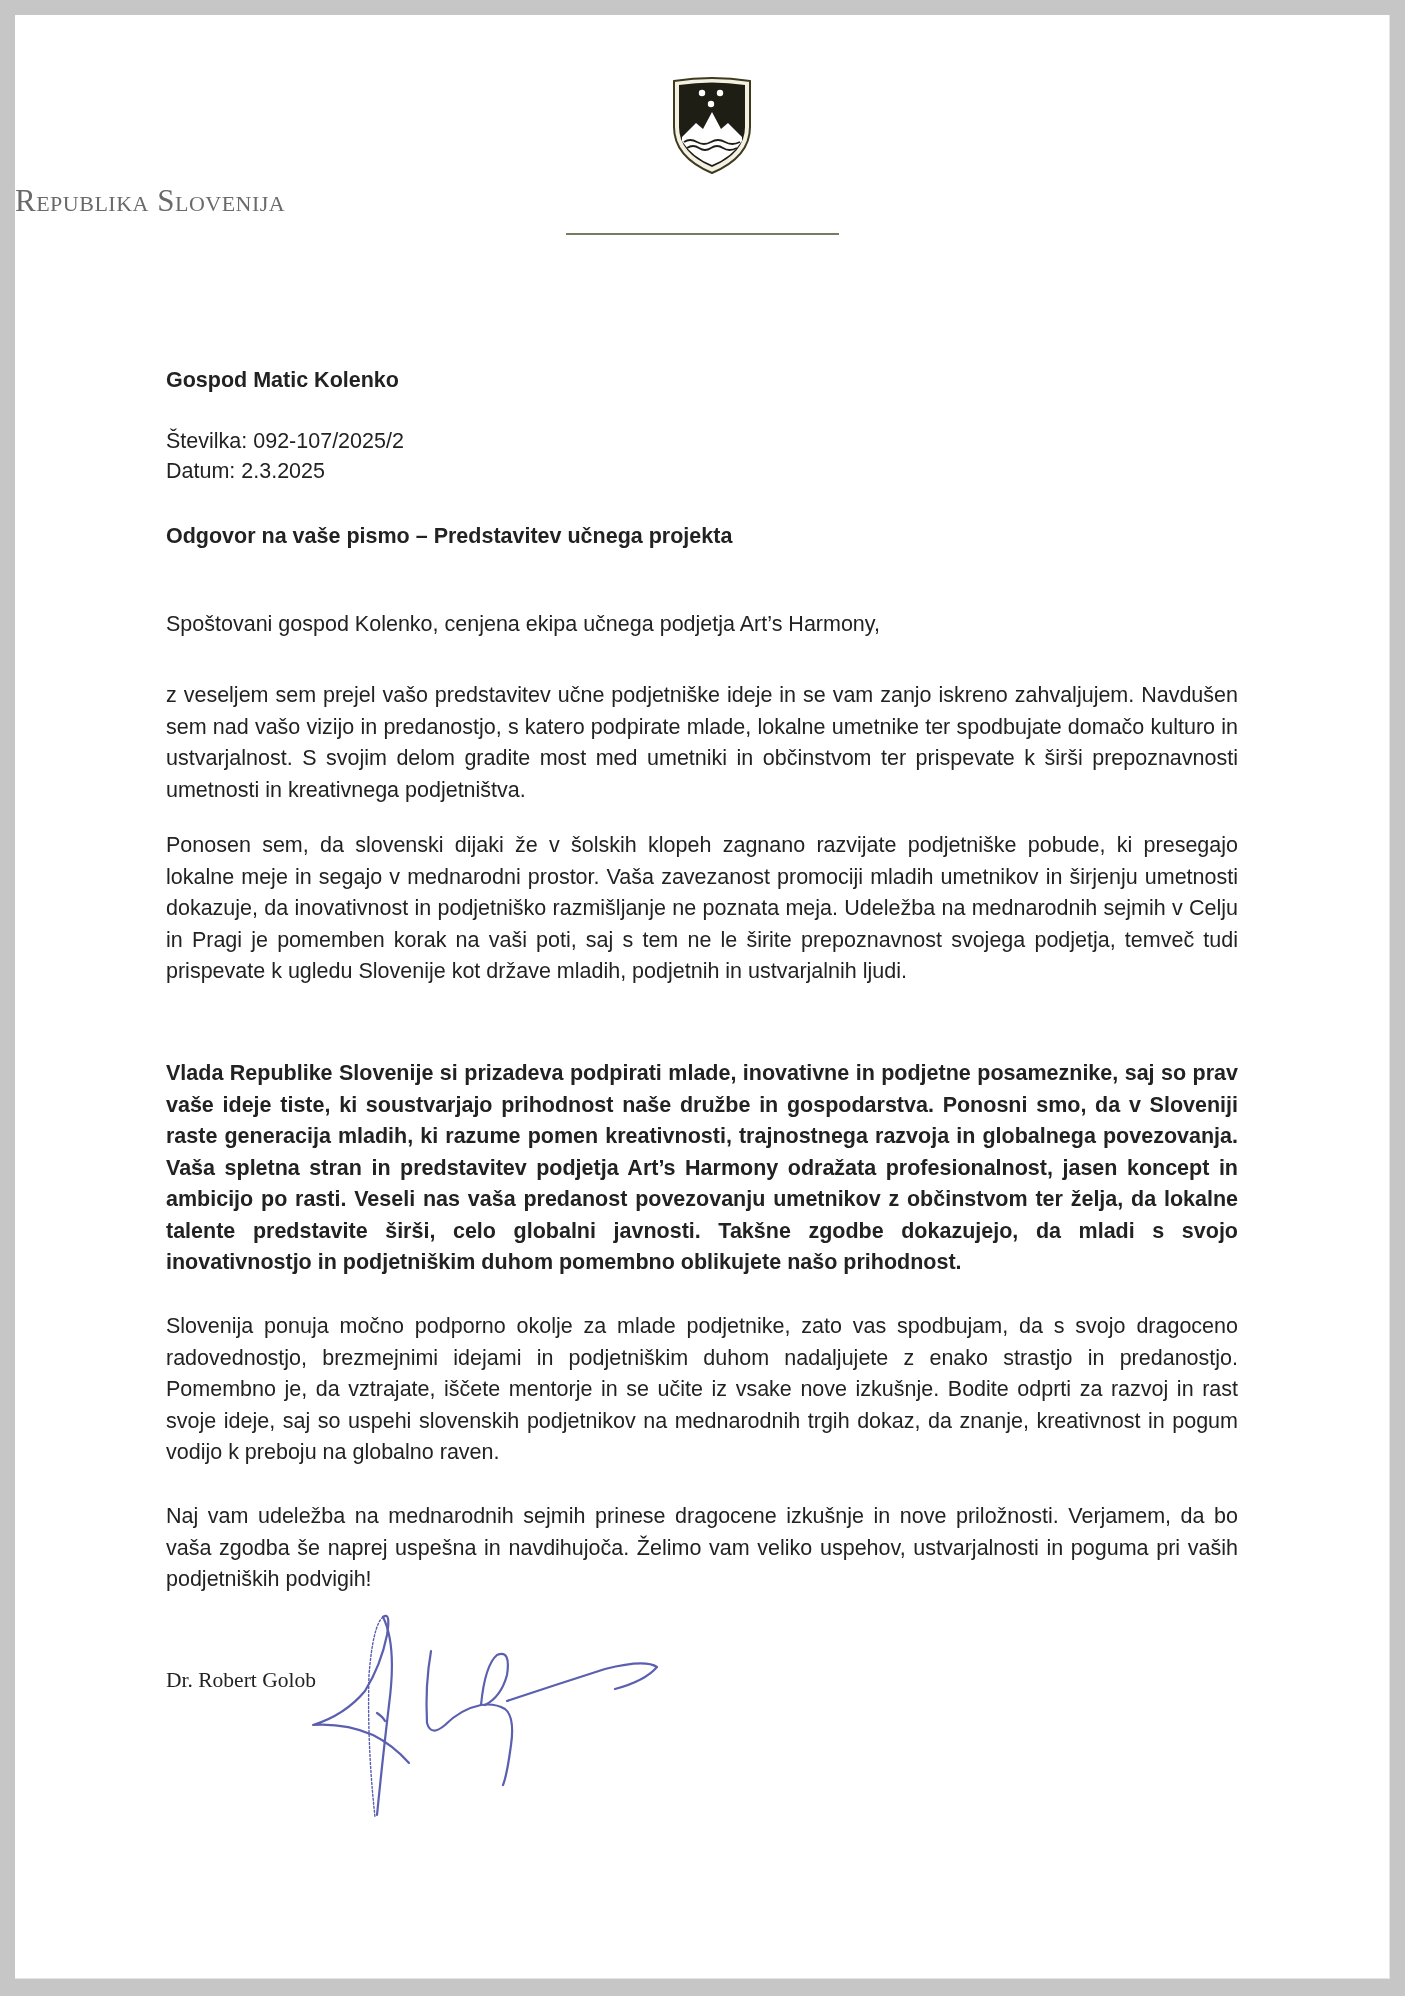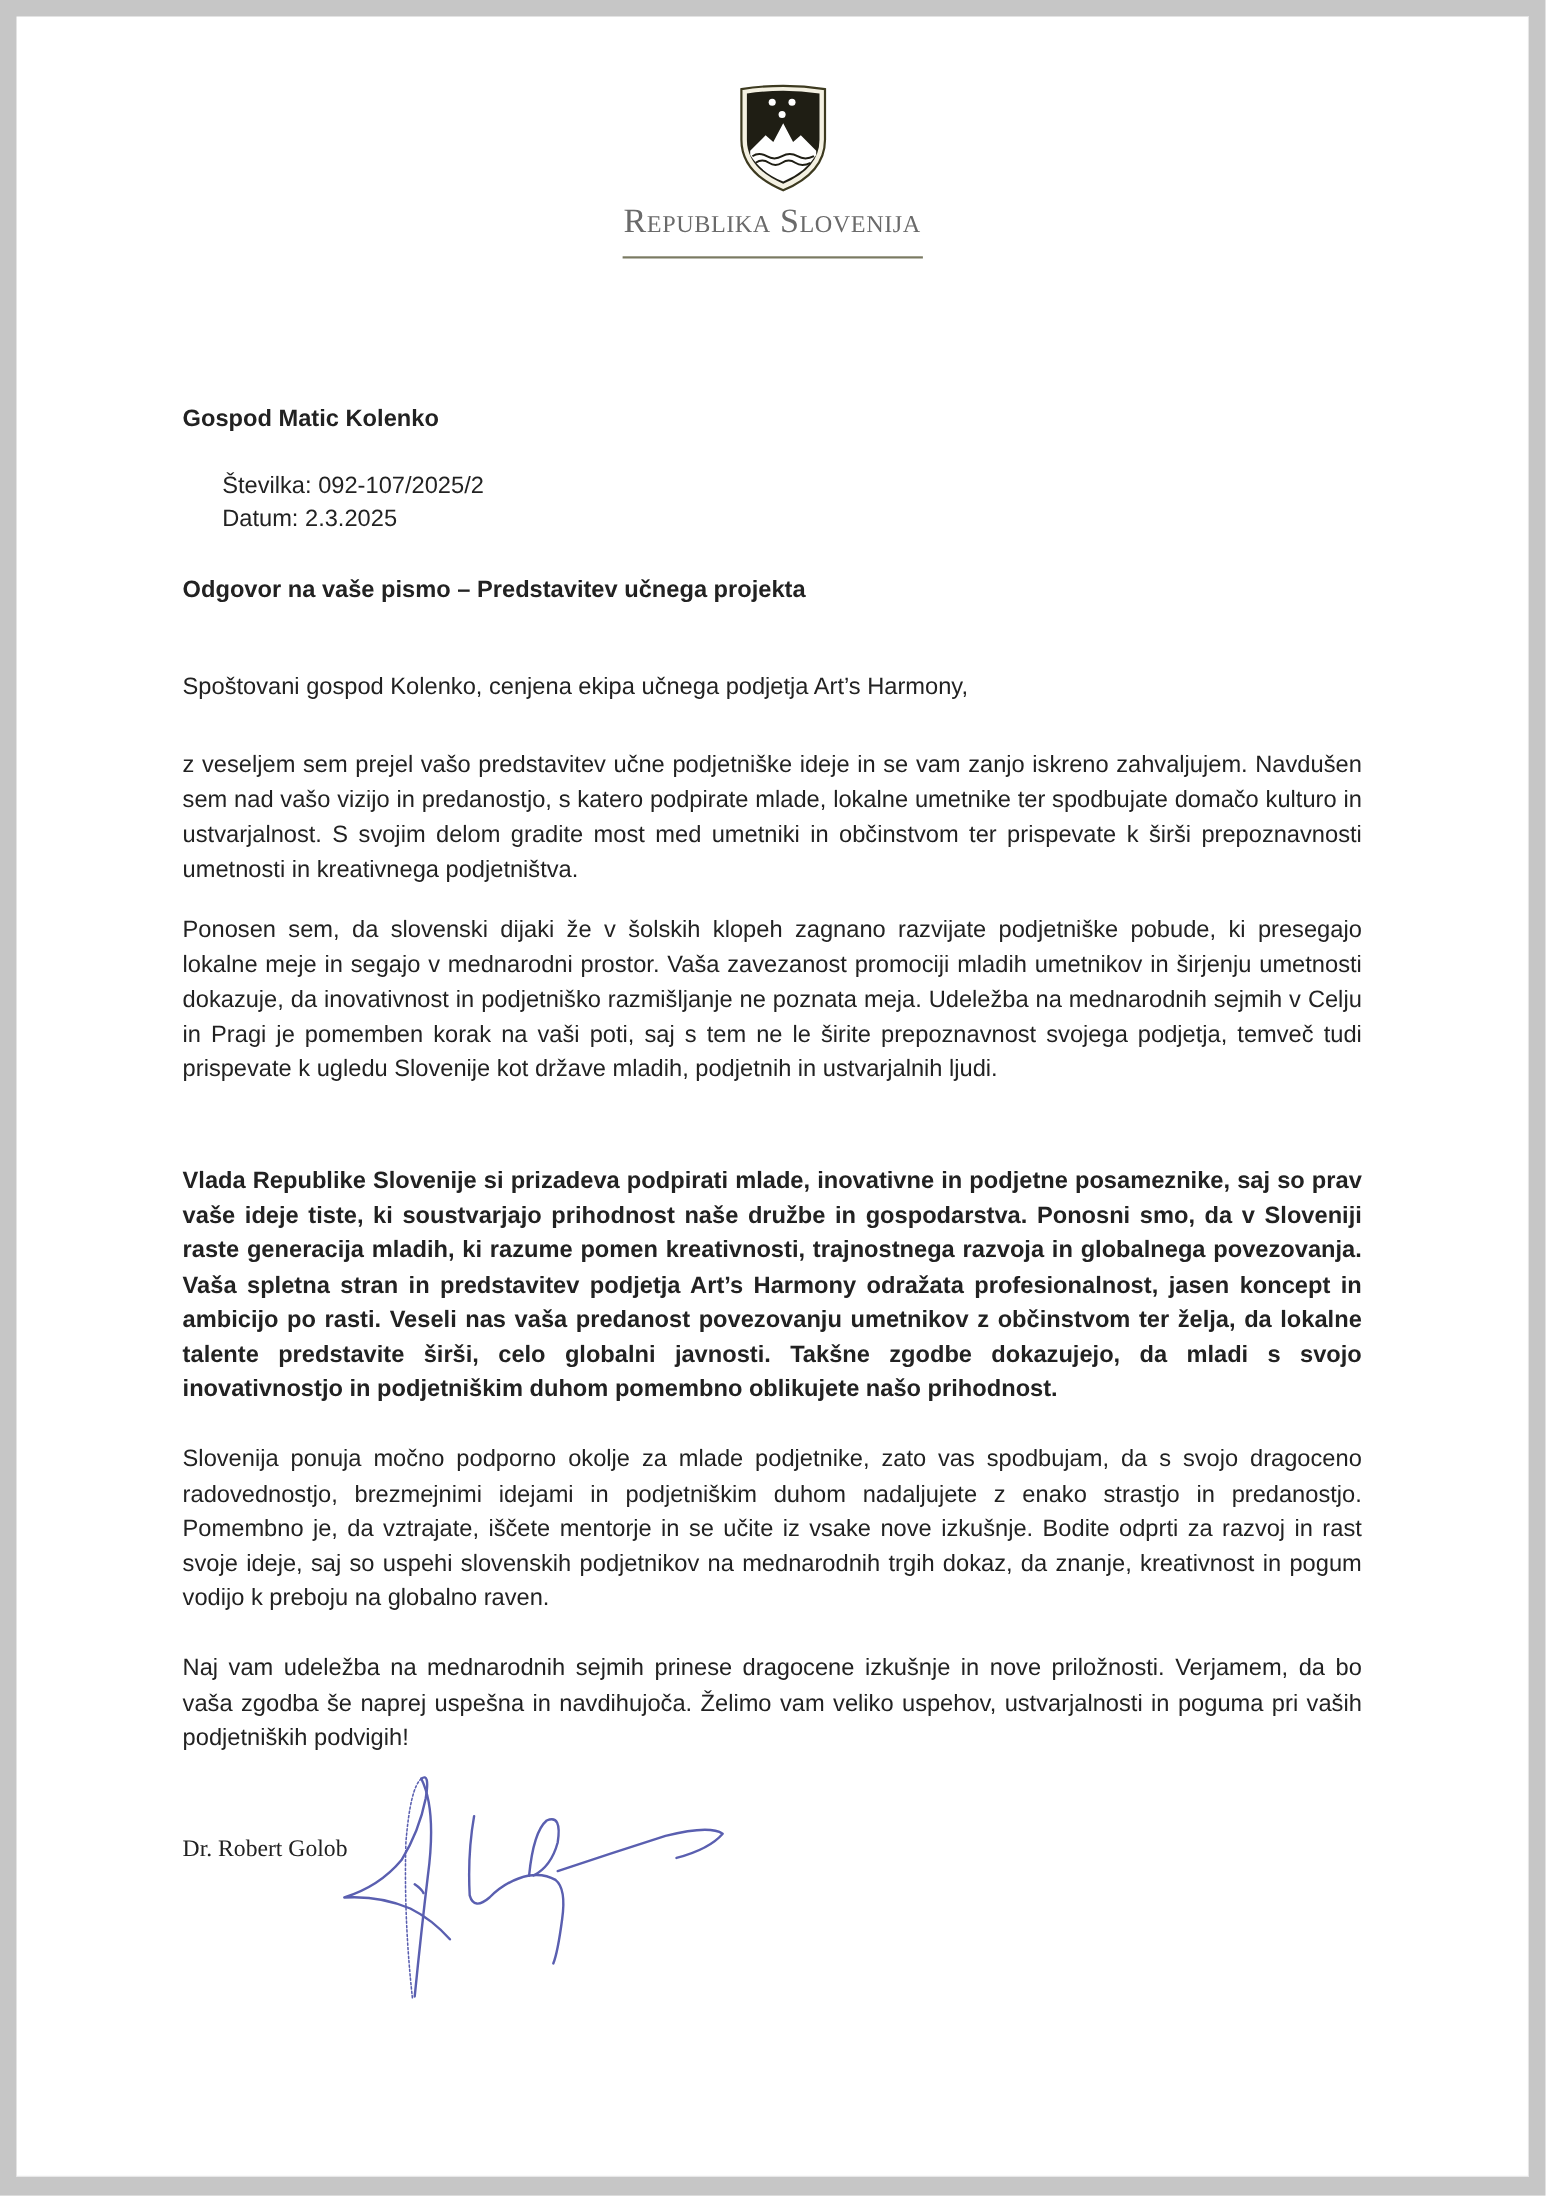--- a/index.html
+++ b/index.html
@@ -20,21 +20,21 @@
     border-bottom: 1px solid #e6e6e6;
   }
   .crest {
     position: absolute;
     left: 655px; top: 60px;
     width: 84px; height: 100px;
   }
   .letterhead {
     position: absolute;
     left: 0; width: 1374px; top: 168px;
-    text-align: center;
+    text-align: left;
     font-family: "Liberation Serif", "DejaVu Serif", serif;
     color: #6a6a6a;
   }
   .lh-line1 {
     font-size: 31px; line-height: 36px;
     font-variant: small-caps;
     letter-spacing: 0.5px;
   }
   .lh-line2 {
     font-size: 25px; line-height: 30px;
@@ -54,21 +54,21 @@
   }
   .recipient {
     position: absolute; top: 350px; left: 0;
     font-weight: bold;
     white-space: nowrap;
   }
   .meta {
     position: absolute; top: 411px; left: 0;
     white-space: nowrap;
   }
-  .meta div { height: 30px; margin-left: 36px; }
+  .meta div { height: 30px; }
   .subject {
     position: absolute; top: 506px; left: 0;
     font-weight: bold;
     white-space: nowrap;
   }
   .salutation {
     position: absolute; top: 594px; left: 0;
     white-space: nowrap;
   }
   .para {

